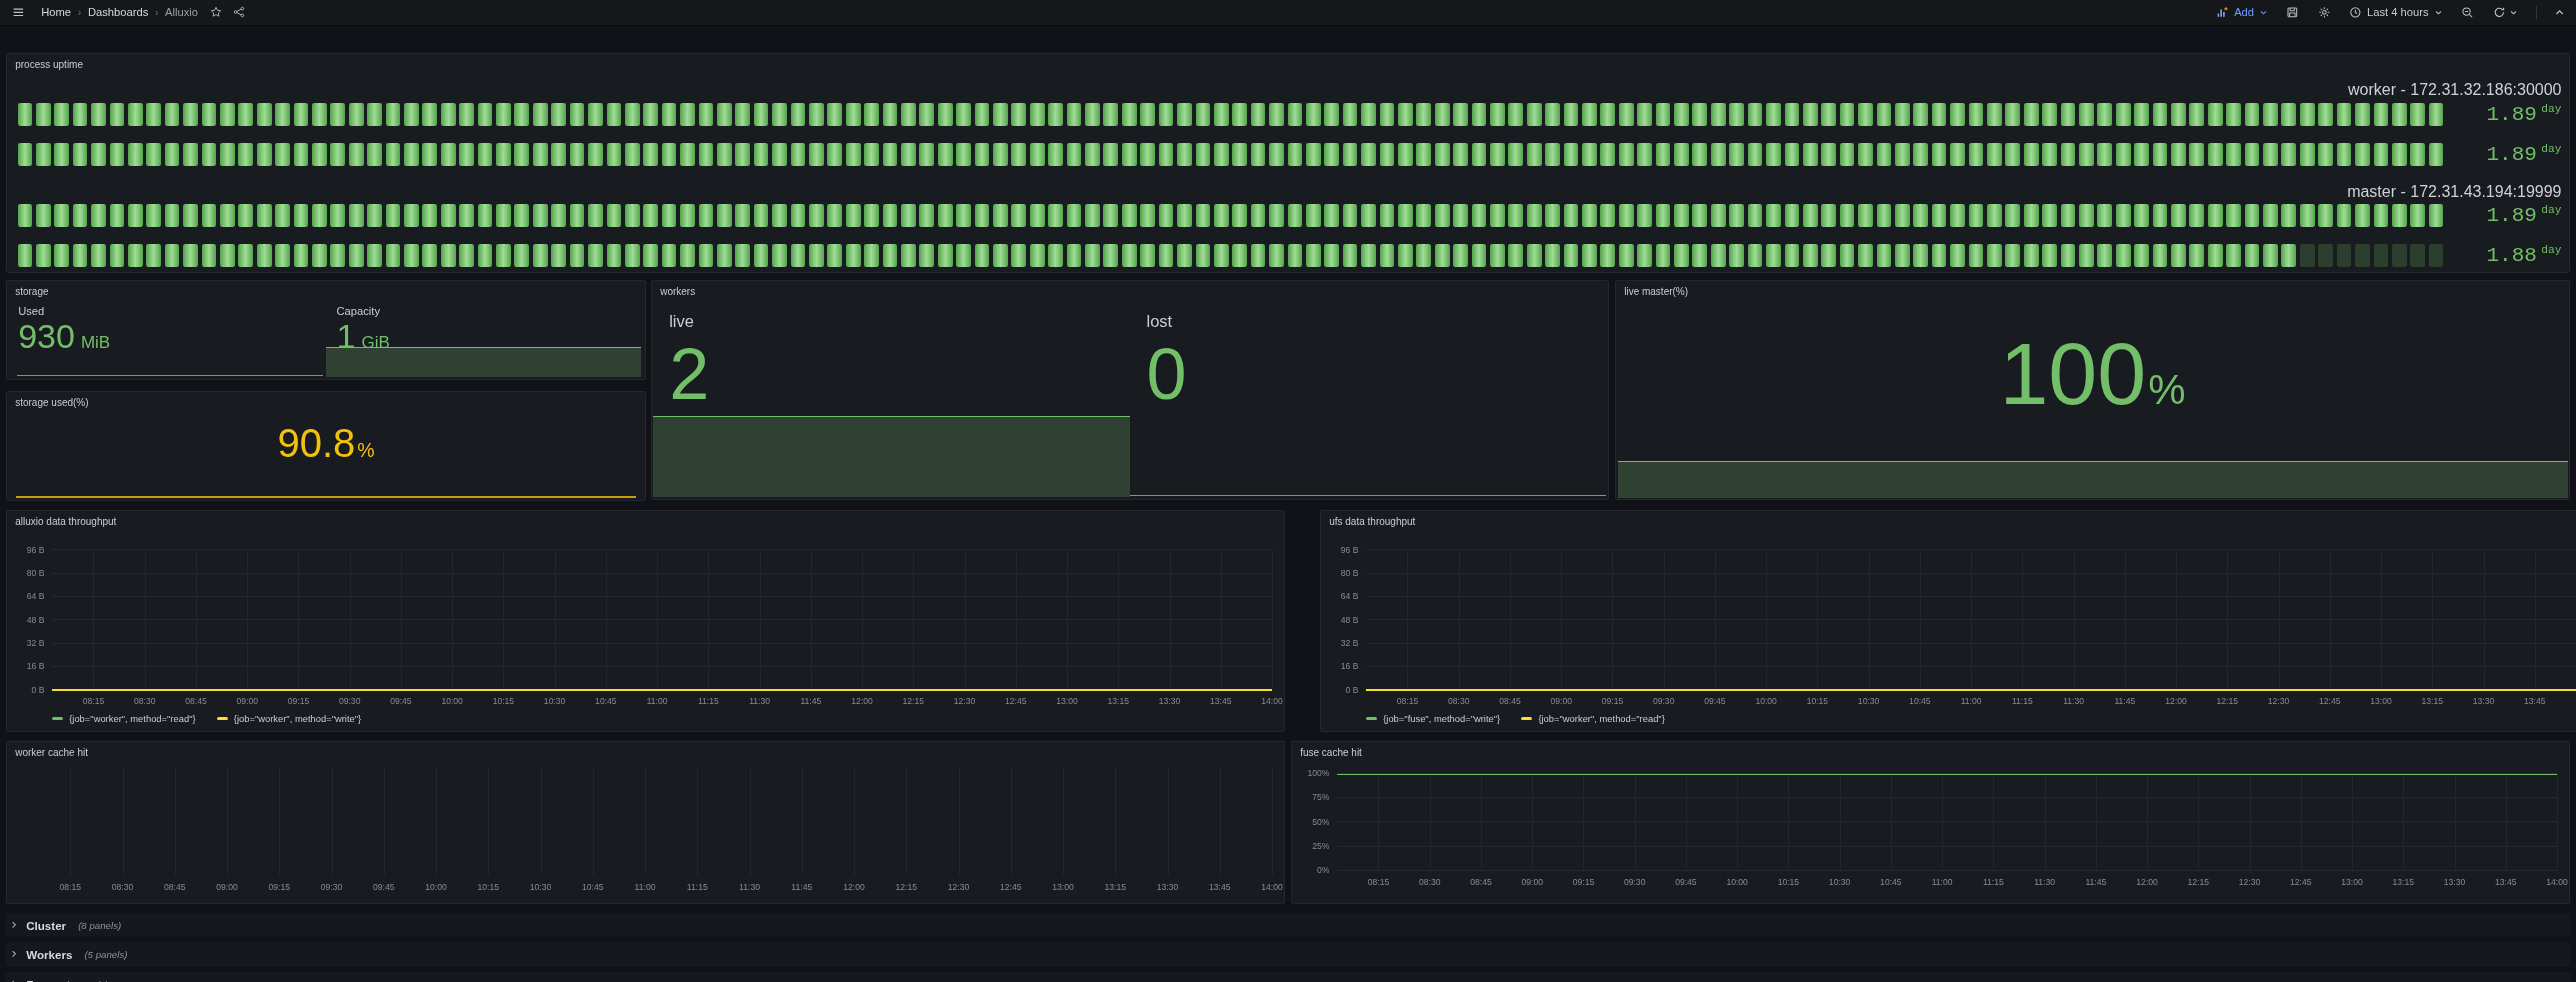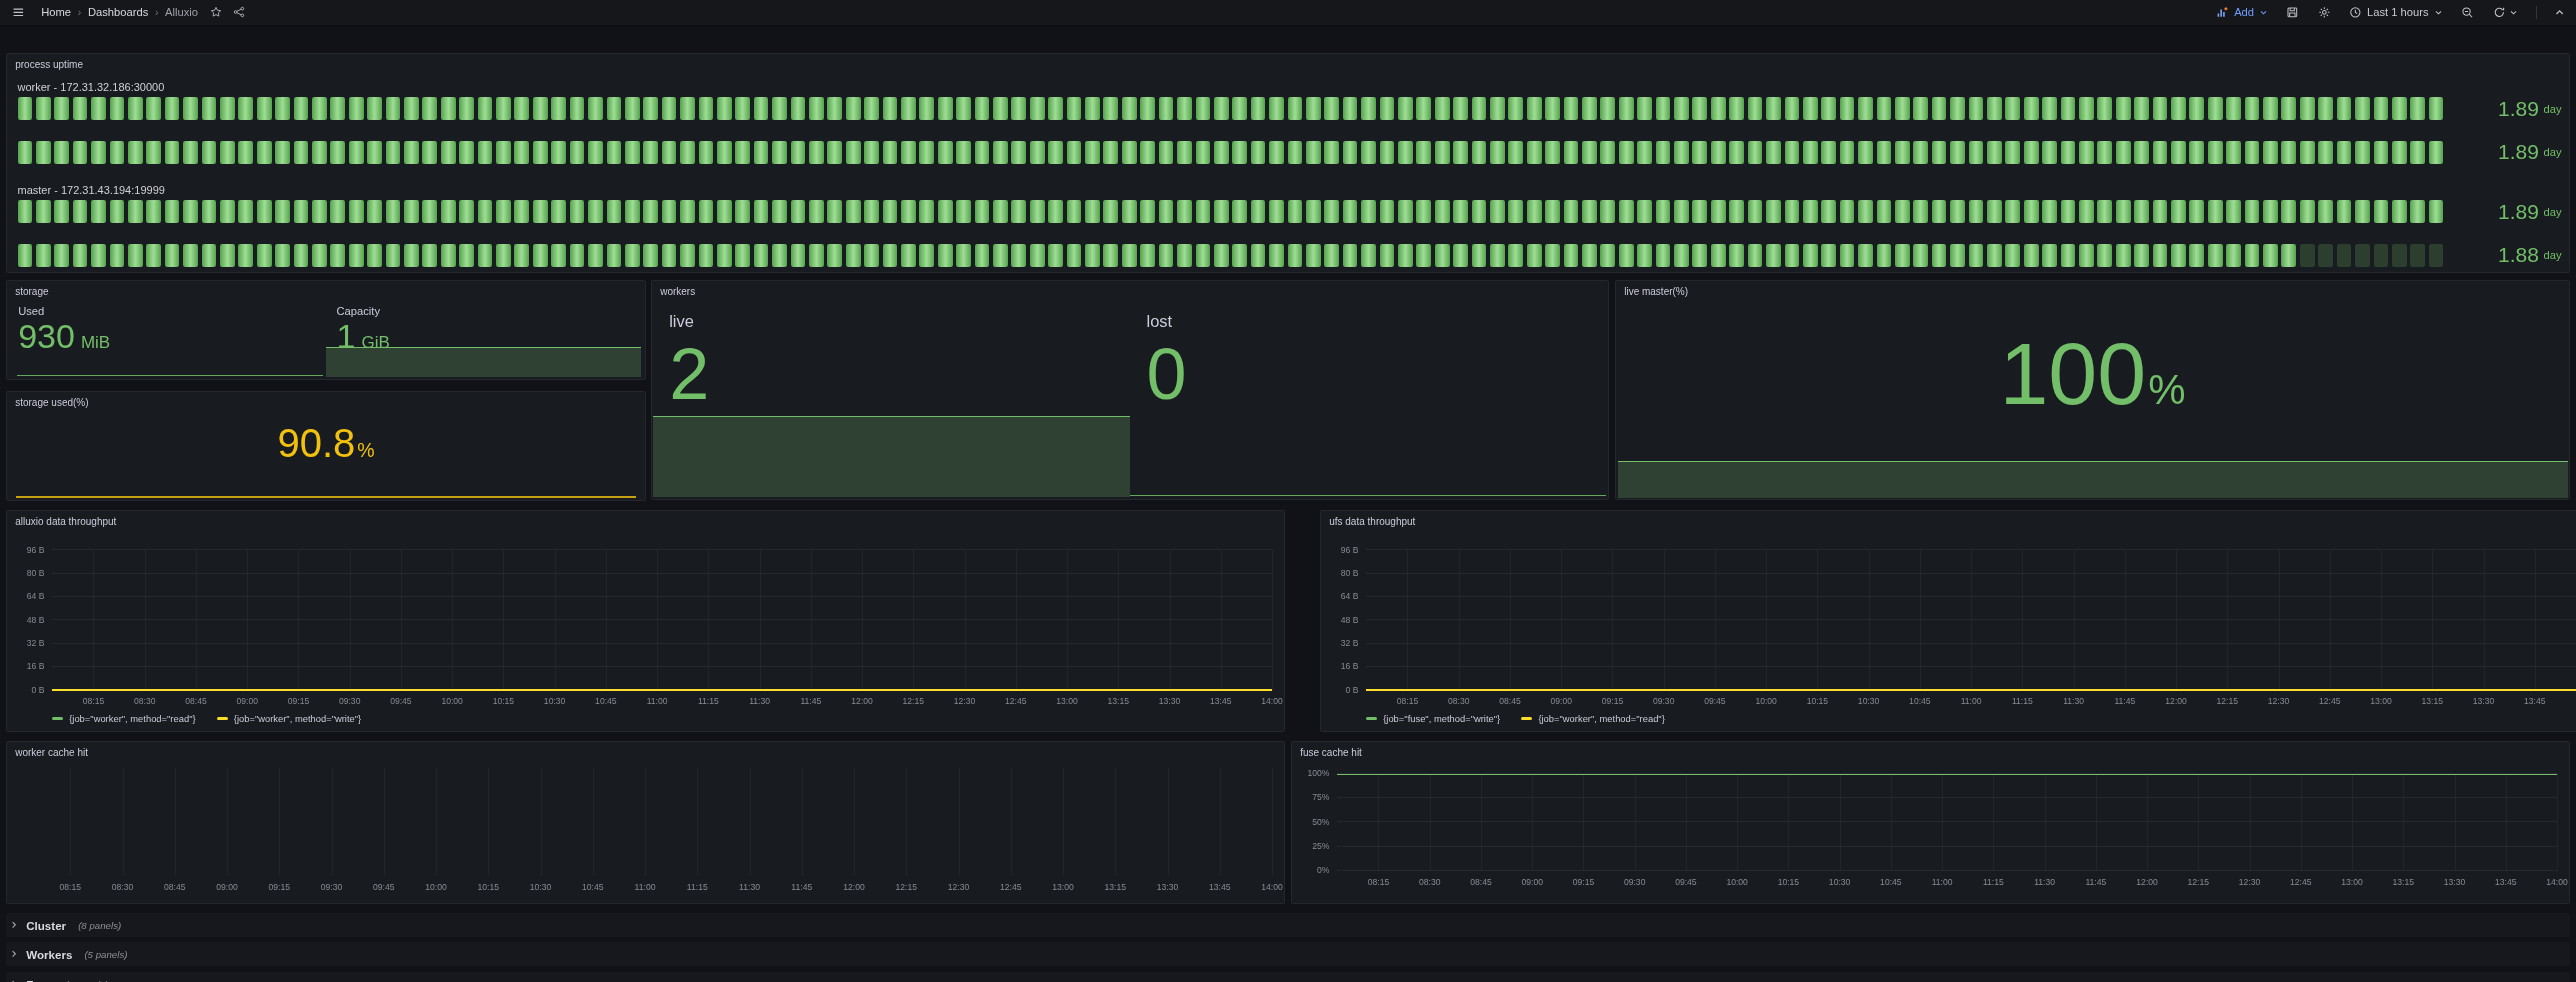--- a/index.html
+++ b/index.html
@@ -42,27 +42,27 @@
     position:absolute; background:#181B1F; border:0.7px solid #25272D; border-radius:1.5px;
   }
   .ptitle{
     position:absolute; top:5.2px; left:8.2px; font-size:10px; font-weight:500;
     color:#CCCCDC; cursor:pointer; white-space:nowrap; z-index:3;
   }
   
   #uptime-rows{ position:absolute; left:10.5px; right:7.5px; top:27px; bottom:4.5px;
     display:flex; flex-direction:column; justify-content:space-between; }
   .u-row{ display:flex; flex-direction:column; }
-  .u-label{ font-size:11px; color:#D0D1D8; margin-bottom:3.7px; }
+  .u-label{ font-size:16px; color:#D0D1D8; margin-bottom:3.7px;text-align:right; }
   .u-bar-line{ display:flex; align-items:center; }
   .u-gauge{ flex:1; height:23px; display:flex; gap:3.7px; }
   .seg{ flex:1; border-radius:2.2px; }
   .seg.on{ background:linear-gradient(90deg,#55a34d 0%,#9fdd95 50%,#55a34d 100%); }
   .seg.off{ background:#2c3f2e; }
-  .u-val{ width:118px; text-align:right; color:#73BF69; display:flex; align-items:center; justify-content:flex-end; gap:4.5px; }
+  .u-val{ width:118px; text-align:right; color:#73BF69; display:flex; align-items:flex-start; justify-content:flex-end; gap:4.5px;font-family:Liberation Mono, monospace; }
   .u-val .num{ font-size:21px; font-weight:500; }
   .u-val .unit{ font-size:11.2px; }
   
   .statwrap{ position:absolute; inset:0.7px; display:flex; }
   .statcell{ position:relative; flex:1; display:flex; flex-direction:column; justify-content:center; padding-left:10.5px; }
   .statcell .s-label{ font-size:11.2px; color:#CCCCDC; margin-bottom:1.5px; }
   .statcell .s-val{ display:flex; align-items:baseline; gap:6px; color:#73BF69; }
   .statcell .s-num{ font-size:34px; font-weight:500; line-height:1.05; }
   .statcell .s-unit{ font-size:17px; }
   .spark-line{ position:absolute; bottom:2.2px; left:9px; right:3px; height:1.5px; background:rgba(115,191,105,0.85); }
@@ -145,21 +145,21 @@
       <svg class="ic" width="12.7" height="12.7" viewBox="0 0 16 16" fill="none" stroke="#BFC1C9" stroke-width="1.3">
           <circle cx="8" cy="8" r="2.3"></circle>
           <path d="M8 1.6v2.1M8 12.3v2.1M1.6 8h2.1M12.3 8h2.1M3.5 3.5L5 5M11 11l1.5 1.5M12.5 3.5L11 5M5 11l-1.5 1.5"></path>
         </svg>
     </button>
     <button class="timebtn">
       <svg class="ic" width="12.7" height="12.7" viewBox="0 0 16 16" fill="none" stroke="#BFC1C9" stroke-width="1.3">
           <circle cx="8" cy="8" r="5.8"></circle>
           <path d="M8 4.6V8l2.3 1.4"></path>
         </svg>
-      <span>Last 1 hours</span>
+      <span>Last 4 hours</span>
       <svg class="ic" width="9" height="9" viewBox="0 0 16 16" fill="none" stroke="#BFC1C9" stroke-width="1.8">
           <path d="M3.5 6l4.5 4.5L12.5 6"></path>
         </svg>
     </button>
     <button class="iconbtn">
       <svg class="ic" width="12.7" height="12.7" viewBox="0 0 16 16" fill="none" stroke="#BFC1C9" stroke-width="1.3">
           <circle cx="7" cy="7" r="4.6"></circle>
           <path d="M10.4 10.4L14 14M5 7h4"></path>
         </svg>
     </button>

